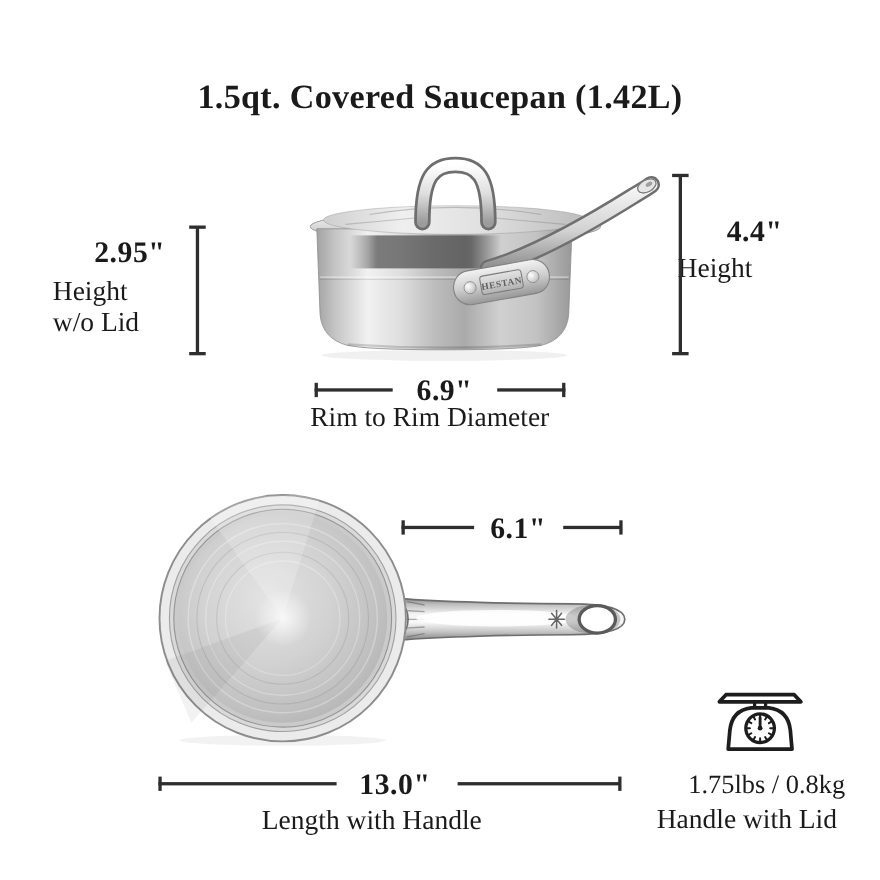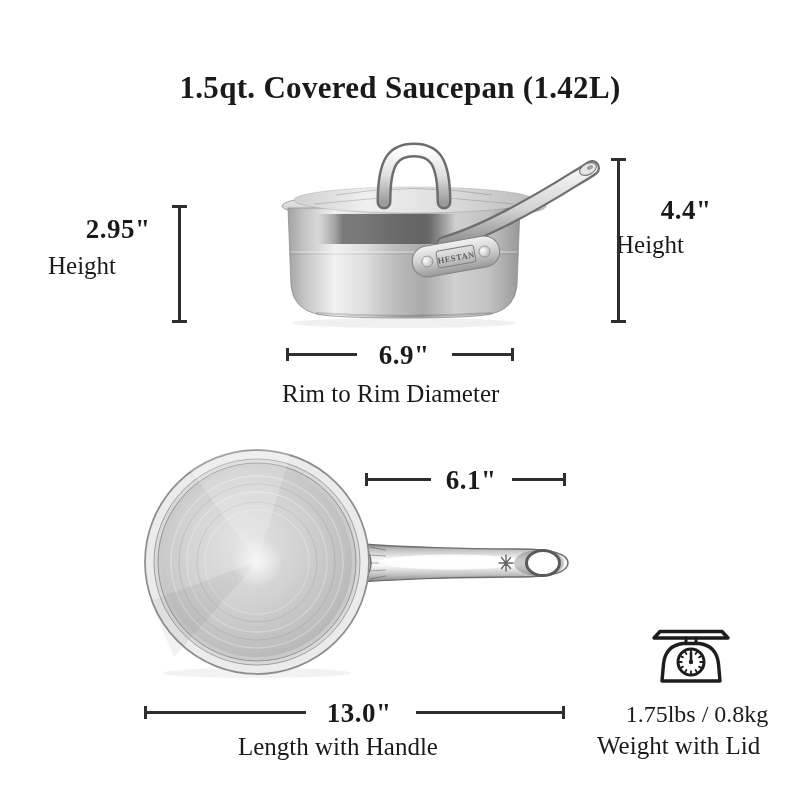--- a/index.html
+++ b/index.html
@@ -20,20 +20,21 @@
 </head>
 <body>
 
 <div id="stage">
 
   <div id="page-title" class="abs">1.5qt. Covered Saucepan (1.42L)</div>
 
   <div class="abs" style="left:48px;top:212px;width:140px;">
     <div class="dim-value">2.95"</div>
     <div class="dim-label" style="margin-top:6px;">Height</div>
+    <div class="dim-label">w/o Lid</div>
   </div>
 
   <div class="abs cap-h" style="left:172px;top:205px;"></div>
   <div class="abs vseg" style="left:178px;top:206px;height:115px;"></div>
   <div class="abs cap-h" style="left:172px;top:320px;"></div>
 
   <div class="abs" style="left:616px;top:193px;width:140px;">
     <div class="dim-value">4.4"</div>
     <div class="dim-label" style="margin-top:4px;">Height</div>
   </div>
@@ -122,21 +123,21 @@
       <rect x="161" y="108" width="38" height="17" rx="2.5" fill="none" stroke="#7d7d7d" stroke-width="1"></rect>
       <text x="180" y="120.5" text-anchor="middle" font-size="8.5" font-weight="bold" letter-spacing=".5" fill="#5f5f5f" font-family="Liberation Serif, serif">HESTAN</text>
     </g>
   </svg>
 
   <div class="abs tick-v" style="left:286px;top:348px;"></div>
   <div class="abs hseg" style="left:286px;top:353px;width:71px;"></div>
   <div class="abs dim-value" style="left:344px;top:338px;width:120px;">6.9"</div>
   <div class="abs hseg" style="left:452px;top:353px;width:62px;"></div>
   <div class="abs tick-v" style="left:511px;top:348px;"></div>
-  <div class="abs dim-label" style="left:282px;top:380px;width:244px;">Rim to Rim Diameter</div>
+  <div class="abs dim-label" style="left:282px;top:366px;width:244px;">Rim to Rim Diameter</div>
 
   <svg class="abs" style="left:140px;top:443px;" width="470" height="240" viewBox="0 0 470 240">
     <defs>
       <radialGradient id="discGrad" cx=".42" cy=".4" r=".78">
         <stop offset="0" stop-color="#e3e3e3"></stop>
           <stop offset=".4" stop-color="#d2d2d2"></stop>
         <stop offset=".7" stop-color="#c0c0c0"></stop>
           <stop offset="1" stop-color="#a8a8a8"></stop>
       </radialGradient>
       <radialGradient id="centerGlint" cx=".5" cy=".5" r=".5">
@@ -198,15 +199,15 @@
     <path d="M4,11 L10,4.5 L72,4.5 L78,11 Z"></path>
     <path d="M36,11 L36,16 M46,11 L46,16" stroke-width="3"></path>
     <path d="M12,54 L13.5,37 Q15.5,18.5 33,16.5 L49,16.5 Q66.5,18.5 68.5,37 L70,54 Z"></path>
     <circle cx="41" cy="35" r="13" stroke-width="3"></circle>
     <path stroke-width="1.8" d="M53,35 L50.2,35 M51.4,41 L49,39.6 M47,45.4 L45.6,43 M41,47 L41,44.2 M35,45.4 L36.4,43 M30.6,41 L33,39.6 M29,35 L31.8,35 M30.6,29 L33,30.4 M35,24.6 L36.4,27 M41,23 L41,25.8 M47,24.6 L45.6,27 M51.4,29 L49,30.4"></path>
     <path d="M41,35 L41,25.5" stroke-width="2.6"></path>
     <circle cx="41" cy="35" r="2.2" fill="#1d1d1d" stroke="none"></circle>
   </svg>
 
   <div class="abs weight-value" style="left:590px;top:699px;width:214px;">1.75lbs / 0.8kg</div>
-  <div class="abs dim-label" style="left:597px;top:732px;width:200px;">Weight with Lid</div>
+  <div class="abs dim-label" style="left:597px;top:732px;width:200px;">Handle with Lid</div>
 
 </div>
 
 </body></html>

